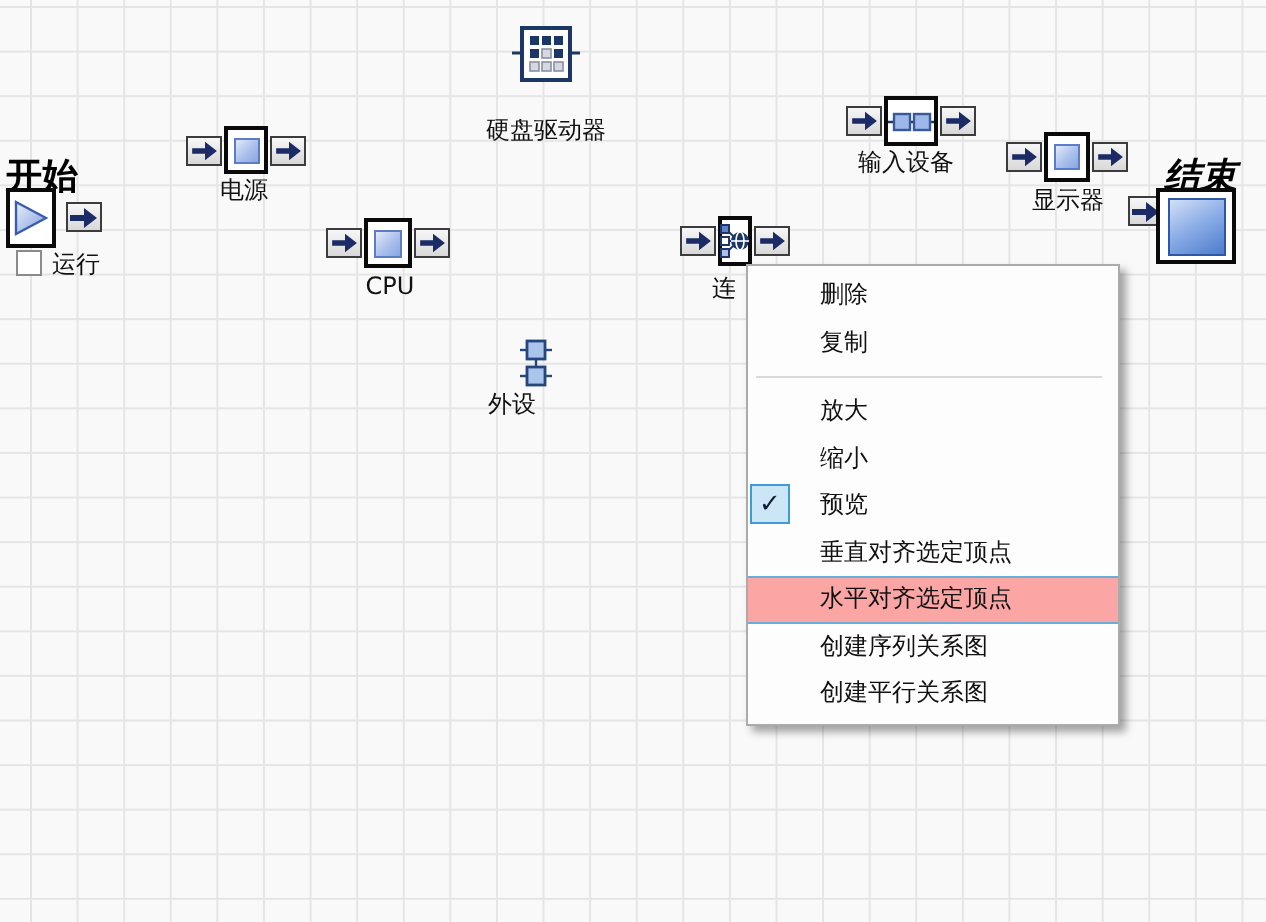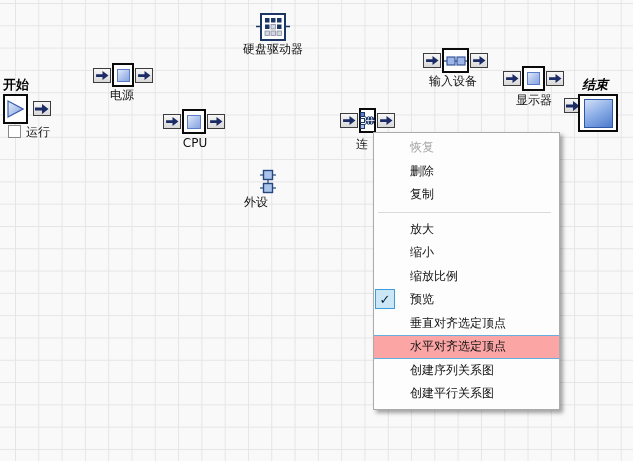--- a/index.html
+++ b/index.html
@@ -8,21 +8,21 @@
     font-family:"DejaVu Sans","Liberation Sans",sans-serif;
     background-color:#f9f9f9;
     background-image:
       linear-gradient(to right,#e5e5e5 1px,transparent 1px),
       linear-gradient(to bottom,#e5e5e5 1px,transparent 1px);
     background-size:23.3px 22.3px;
     background-position:15px 0,0 3px;
     color:#111;
   }
   .nlabel{position:absolute;font-size:12px;color:#111;text-align:center;white-space:nowrap;}
-  .tlabel{position:absolute;font-size:13px;font-weight:bold;color:#000;white-space:nowrap;}
+  .tlabel{position:absolute;font-size:18px;font-weight:bold;color:#000;white-space:nowrap;}
   .ionode{position:absolute;display:flex;align-items:center;}
   .abtn{
     width:18px;height:15px;flex:0 0 auto;
     background:linear-gradient(#f7f7f7,#d8d8d8);
     border:1px solid #3c3c3c;box-sizing:border-box;
     display:flex;align-items:center;justify-content:center;
   }
   .nbox{
     background:#fff;border:2px solid #0a0a0a;box-sizing:border-box;
     display:flex;align-items:center;justify-content:center;margin:0 1px;flex:0 0 auto;
@@ -119,21 +119,21 @@
           <rect x="21" y="6" width="4.5" height="4.5" fill="#1c3766"></rect>
         <rect x="9" y="12.5" width="4.5" height="4.5" fill="#1c3766"></rect>
           <rect x="15" y="12.5" width="4.5" height="4.5" fill="#d4d8e2" stroke="#8a8fa0" stroke-width="0.8"></rect>
           <rect x="21" y="12.5" width="4.5" height="4.5" fill="#1c3766"></rect>
         <rect x="9" y="19" width="4.5" height="4.5" fill="#d4d8e2" stroke="#8a8fa0" stroke-width="0.8"></rect>
           <rect x="15" y="19" width="4.5" height="4.5" fill="#d4d8e2" stroke="#8a8fa0" stroke-width="0.8"></rect>
           <rect x="21" y="19" width="4.5" height="4.5" fill="#d4d8e2" stroke="#8a8fa0" stroke-width="0.8"></rect>
       </svg>
     </span>
   </div>
-  <div class="nlabel" style="left:236px;top:41px;width:74px;">硬盘驱动器</div>
+  <div class="nlabel" style="left:236px;top:57px;width:74px;">硬盘驱动器</div>
 
   <div class="ionode" style="left:163px;top:109px;">
     <div class="abtn">
         <span style="line-height:0;"><svg width="13" height="11" viewBox="0 0 14 12">
             <polygon points="0,4.5 7,4.5 7,1 13.5,6 7,11 7,7.5 0,7.5" fill="#1b2b66"></polygon>
           </svg></span>
       </div>
     <div class="nbox" style="width:24px;height:25px;">
         <div class="bluesq" style="width:14px;height:14px;"></div>
       </div>
@@ -233,27 +233,25 @@
       <svg width="14" height="12" viewBox="0 0 14 12">
           <polygon points="0,4.5 7,4.5 7,1 13.5,6 7,11 7,7.5 0,7.5" fill="#1b2b66"></polygon>
         </svg>
     </span>
   </div>
   <div class="endbox">
     <div class="endsq"></div>
   </div>
 
   <div class="menu">
-    <div class="mi disabled">恢复</div>
     <div class="mi">删除</div>
     <div class="mi">复制</div>
     <div class="msep"></div>
     <div class="mi">放大</div>
     <div class="mi">缩小</div>
-    <div class="mi">缩放比例</div>
     <div class="mi">
       <span class="mcheck">✓</span>
       <span>预览</span>
     </div>
     <div class="mi">垂直对齐选定顶点</div>
     <div class="mi highlight">水平对齐选定顶点</div>
     <div class="mi">创建序列关系图</div>
     <div class="mi">创建平行关系图</div>
   </div>
 

